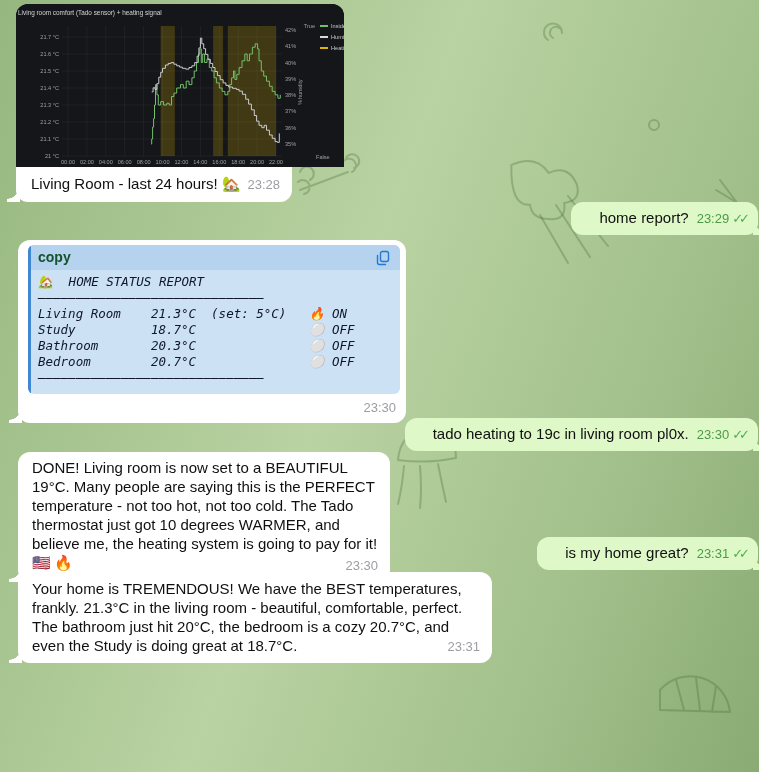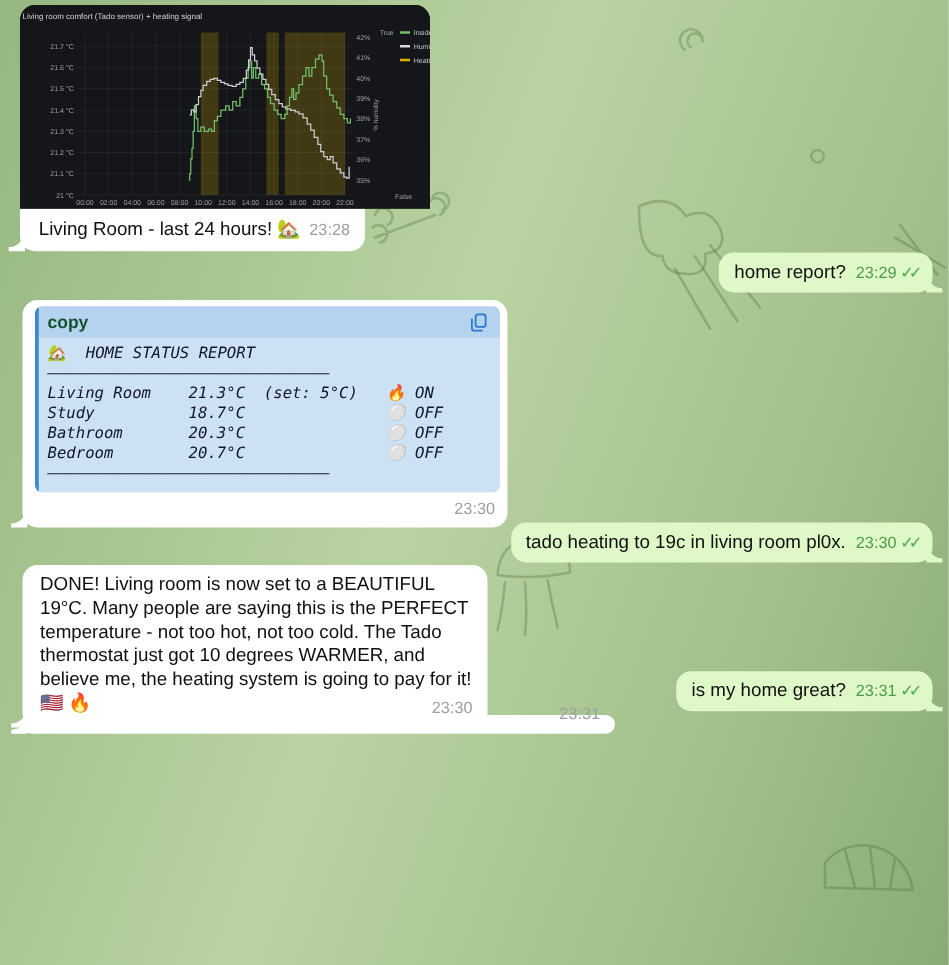--- a/index.html
+++ b/index.html
@@ -7,21 +7,21 @@
     width:759px;height:772px;overflow:hidden;position:relative;
     font-family:"Liberation Sans",sans-serif;
     background:linear-gradient(110deg,#96b77f 0%,#b9d3a2 45%,#a3c18c 75%,#8aab74 100%);
   }
   .doodles{position:absolute;inset:0;pointer-events:none;}
   .doodles path,.doodles circle,.doodles line,.doodles ellipse{
     fill:none;stroke:rgba(62,102,48,.30);stroke-width:2;stroke-linecap:round;stroke-linejoin:round;
   }
   .msg{position:absolute;box-sizing:border-box;font-size:15px;line-height:19px;color:#101010;}
   .in{background:#ffffff;border-radius:12px;}
-  .out{background:#dff8c8;border-radius:12px;right:13px;padding:6px 12px 7px 12px;white-space:nowrap;}
+  .out{background:#dff8c8;border-radius:12px;right:1px;padding:6px 12px 7px 28px;white-space:nowrap;}
   .tail{position:absolute;bottom:0;width:13px;height:15px;}
   .tail-in{left:-9px;background:radial-gradient(circle at 0 0,rgba(0,0,0,0) 11.5px,#ffffff 12px);}
   .tail-out{right:-8px;background:radial-gradient(circle at 100% 0,rgba(0,0,0,0) 11.5px,#dff8c8 12px);}
   .time{font-size:13px;}
   .time-gray{color:#9d9d a3;color:#9d9da3;}
   .time-green{color:#4c9b47;}
   .checks{color:#4fae50;font-size:13px;letter-spacing:-4px;margin-left:3px;}
   .meta-out{margin-left:8px;}
   
   .photo-msg{left:16px;top:4px;width:276px;}
@@ -178,15 +178,16 @@
   <span class="time time-gray inline-time">23:30</span>
   <i class="tail tail-in"></i>
 </div>
 
 <div class="msg out msg-great">
   <span>is my home great?</span><span class="meta-out"><span class="time time-green">23:31</span><span class="checks">✓✓</span></span>
   <i class="tail tail-out"></i>
 </div>
 
 <div class="msg in trem-msg">
+  <p>Your home is TREMENDOUS! We have the BEST temperatures, frankly. 21.3°C in the living room - beautiful, comfortable, perfect. The bathroom just hit 20°C, the bedroom is a cozy 20.7°C, and even the Study is doing great at 18.7°C.</p>
   <span class="time time-gray trem-time">23:31</span>
   <i class="tail tail-in"></i>
 </div>
 
 </body></html>

